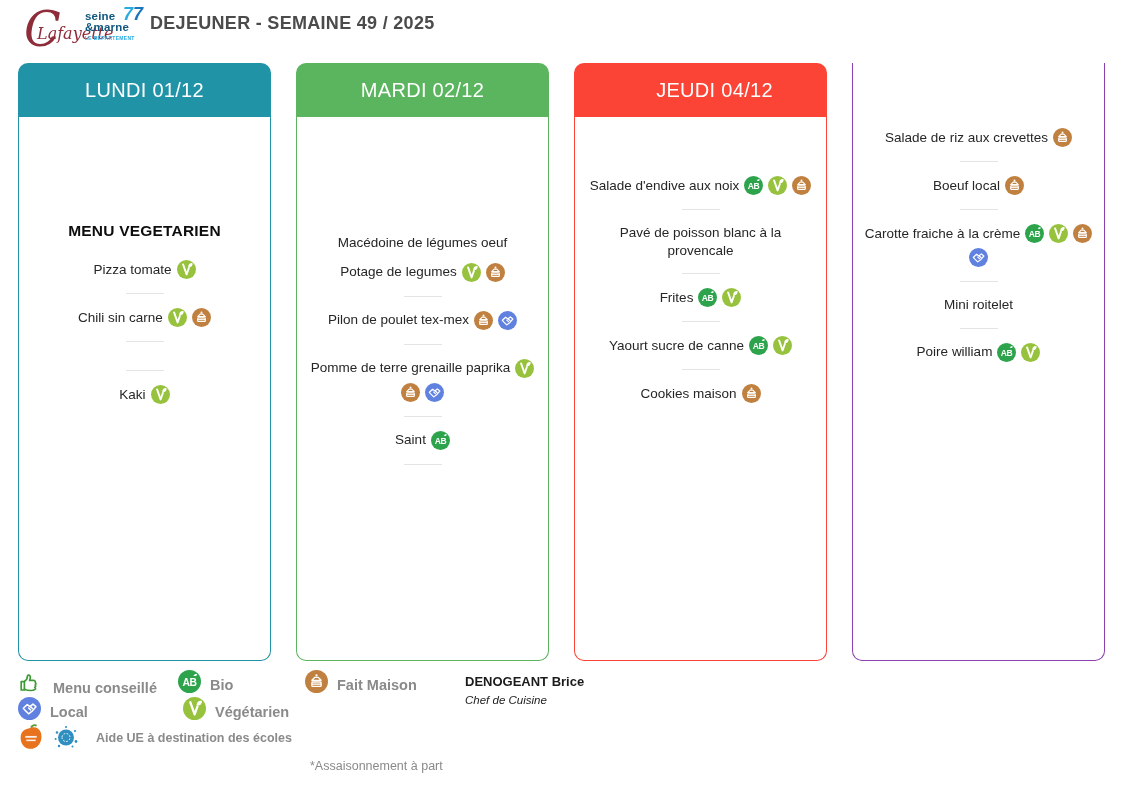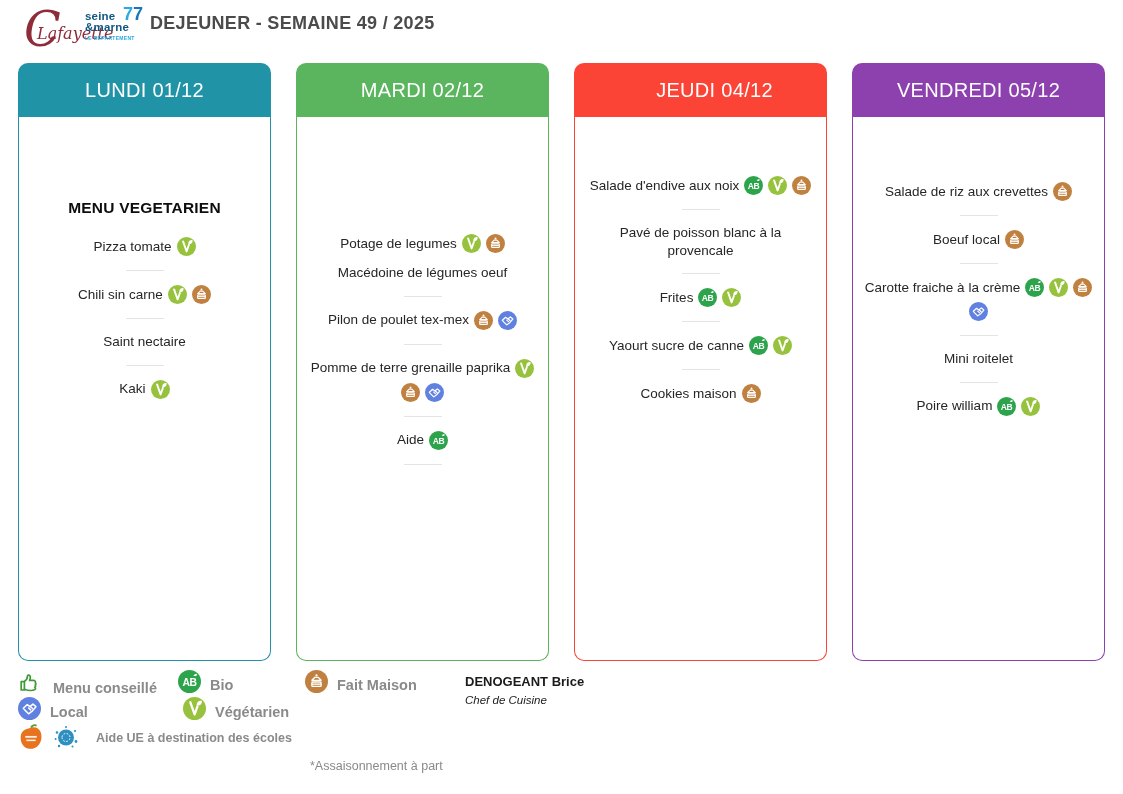--- a/index.html
+++ b/index.html
@@ -8,35 +8,35 @@
 
   
   .hdr{position:absolute;top:0;left:0;right:0;height:62px;}
   .logo-laf{position:absolute;left:24px;top:2px;width:58px;height:54px;}
   .laf-c{font-family:"DejaVu Serif",serif;font-style:italic;font-weight:400;
          font-size:48px;line-height:54px;color:#8e2c3a;display:block;}
   .laf-script{position:absolute;left:13px;top:22px;font-family:"DejaVu Serif",serif;
          font-style:italic;font-size:16px;color:#8e2c3a;white-space:nowrap;}
   .logo-dept{position:absolute;left:85px;top:11px;width:62px;height:44px;}
   .dept-77{position:absolute;right:4px;top:-6px;font-size:18px;font-weight:bold;
-         line-height:18px;}
+         font-style:italic;line-height:18px;}
   .dept-77 .s1{color:#29abe2;} .dept-77 .s2{color:#1b75bc;}
   .dept-line{font-weight:bold;color:#10577f;font-size:11.5px;line-height:11px;letter-spacing:.2px;}
   .dept-sub{color:#29abe2;font-size:5px;font-weight:bold;margin-top:2px;letter-spacing:.3px;}
   h1.title{position:absolute;left:150px;top:13px;margin:0;font-size:18px;font-weight:bold;
          color:#4b4b4b;letter-spacing:.3px;}
 
   
   #columns{position:absolute;left:18px;top:63px;display:flex;gap:25px;border-radius:23px;}
   .col{width:253px;height:598px;display:flex;flex-direction:column;box-sizing:border-box;}
   .col-header{height:54px;flex:0 0 54px;border-radius:10px 10px 0 0;display:flex;
          align-items:center;justify-content:center;color:#fff;font-size:20px;letter-spacing:.3px;}
   .col-body{flex:1;background:#fff;border:1px solid #ccc;border-top:none;
          border-radius:0 0 10px 10px;display:flex;flex-direction:column;box-sizing:border-box;}
-  .col-lundi    .col-body{padding-top:82px;}
+  .col-lundi    .col-body{padding-top:105px;}
   .col-mardi    .col-body{padding-top:117px;}
   .col-jeudi    .col-body{padding-top:59px;}
   .col-vendredi .col-body{padding-top:65px;}
 
   .heading{font-size:15.5px;font-weight:bold;color:#0d0d0d;text-align:center;
          letter-spacing:.2px;margin:0 0 20px 0;}
   .dish{font-size:13.5px;color:#262626;line-height:1.3;text-align:center;
          display:flex;flex-wrap:wrap;align-items:center;justify-content:center;
          column-gap:5px;row-gap:3px;padding:0 10px;}
   .dish + .dish{margin-top:11px;}
@@ -110,62 +110,59 @@
     <circle cx="10" cy="4.7" r="1" fill="#fff"></circle>
     <g fill="none" stroke="#fff" stroke-width="1.2" stroke-linejoin="round">
       <path d="M6 9 L8.6 6.4 L11.4 6.4 L14 9 Z"></path>
       <rect x="6" y="10.4" width="8" height="3.8" rx="0.6"></rect>
       <path d="M6 12.3 L14 12.3"></path>
               </g>
             </svg>
           </span>
         </div>
         <div class="divider"></div>
-        <div class="dish">
-          <span>Saint nectaire</span>
-        </div>
         <div class="divider"></div>
         <div class="dish">
           <span>Kaki</span>
           <span class="badge">
             <svg viewBox="0 0 20 20">
               <circle cx="10" cy="10" r="10" fill="#97c23d"></circle>
     <path d="M6.4 4.6 L10.1 15.2 L12.6 8.2" fill="none" stroke="#fff" stroke-width="2" stroke-linecap="round" stroke-linejoin="round"></path>
     <path d="M11.9 7.4 C11.6 4.3 13.9 2.9 16.4 3.3 C16.7 6 15 7.9 11.9 7.4 Z" fill="#fff"></path>
             </svg>
           </span>
         </div>
       </div>
     </div>
     <div class="col col-mardi">
       <div class="col-header" style="background: rgb(90, 181, 94);">MARDI 02/12</div>
       <div class="col-body" style="border-color: rgb(90, 181, 94);">
         <div class="dish">
+          <span>Macédoine de légumes oeuf</span>
+        </div>
+        <div class="dish">
           <span>Potage de legumes</span>
           <span class="badge">
             <svg viewBox="0 0 20 20">
               <circle cx="10" cy="10" r="10" fill="#97c23d"></circle>
     <path d="M6.4 4.6 L10.1 15.2 L12.6 8.2" fill="none" stroke="#fff" stroke-width="2" stroke-linecap="round" stroke-linejoin="round"></path>
     <path d="M11.9 7.4 C11.6 4.3 13.9 2.9 16.4 3.3 C16.7 6 15 7.9 11.9 7.4 Z" fill="#fff"></path>
             </svg>
           </span>
           <span class="badge">
             <svg viewBox="0 0 20 20">
               <circle cx="10" cy="10" r="10" fill="#c0803f"></circle>
     <circle cx="10" cy="4.7" r="1" fill="#fff"></circle>
     <g fill="none" stroke="#fff" stroke-width="1.2" stroke-linejoin="round">
       <path d="M6 9 L8.6 6.4 L11.4 6.4 L14 9 Z"></path>
       <rect x="6" y="10.4" width="8" height="3.8" rx="0.6"></rect>
       <path d="M6 12.3 L14 12.3"></path>
               </g>
             </svg>
           </span>
-        </div>
-        <div class="dish">
-          <span>Macédoine de légumes oeuf</span>
         </div>
         <div class="divider"></div>
         <div class="dish">
           <span>Pilon de poulet tex-mex</span>
           <span class="badge">
             <svg viewBox="0 0 20 20">
               <circle cx="10" cy="10" r="10" fill="#c0803f"></circle>
     <circle cx="10" cy="4.7" r="1" fill="#fff"></circle>
     <g fill="none" stroke="#fff" stroke-width="1.2" stroke-linejoin="round">
       <path d="M6 9 L8.6 6.4 L11.4 6.4 L14 9 Z"></path>
@@ -214,21 +211,21 @@
       <path d="M4.6 9.8 L8 6.6 L10.4 8.4 L13 6.2 L15.6 8.4 L12.6 12 L9.2 14.6 L6 11.4 Z"></path>
       <path d="M9.2 9.6 L11 11.2"></path>
                   <path d="M10.8 8.4 L12.6 10"></path>
                 </g>
               </svg>
             </span>
           </span>
         </div>
         <div class="divider"></div>
         <div class="dish">
-          <span>Aide</span>
+          <span>Saint</span>
           <span class="badge">
             <svg viewBox="0 0 20 20">
               <circle cx="10" cy="10" r="10" fill="#2da44c"></circle>
     <text x="10" y="13.6" text-anchor="middle" font-family="Liberation Sans,sans-serif" font-size="9" font-weight="bold" fill="#fff" letter-spacing="-0.5">AB</text>
     <path d="M13.4 4.8 C14.2 3.4 15.7 3.1 16.6 3.6 C16.3 5.1 15.1 5.8 13.4 4.8 Z" fill="#fff"></path>
             </svg>
           </span>
         </div>
         <div class="divider"></div>
       </div>
@@ -315,21 +312,20 @@
       <path d="M6 9 L8.6 6.4 L11.4 6.4 L14 9 Z"></path>
       <rect x="6" y="10.4" width="8" height="3.8" rx="0.6"></rect>
       <path d="M6 12.3 L14 12.3"></path>
               </g>
             </svg>
           </span>
         </div>
       </div>
     </div>
     <div class="col col-vendredi">
-      <div class="col-header" style="background: rgb(141, 65, 174);">VENDREDI 05/12</div>
       <div class="col-body" style="border-color: rgb(141, 65, 174);">
         <div class="dish">
           <span>Salade de riz aux crevettes</span>
           <span class="badge">
             <svg viewBox="0 0 20 20">
               <circle cx="10" cy="10" r="10" fill="#c0803f"></circle>
     <circle cx="10" cy="4.7" r="1" fill="#fff"></circle>
     <g fill="none" stroke="#fff" stroke-width="1.2" stroke-linejoin="round">
       <path d="M6 9 L8.6 6.4 L11.4 6.4 L14 9 Z"></path>
       <rect x="6" y="10.4" width="8" height="3.8" rx="0.6"></rect>

